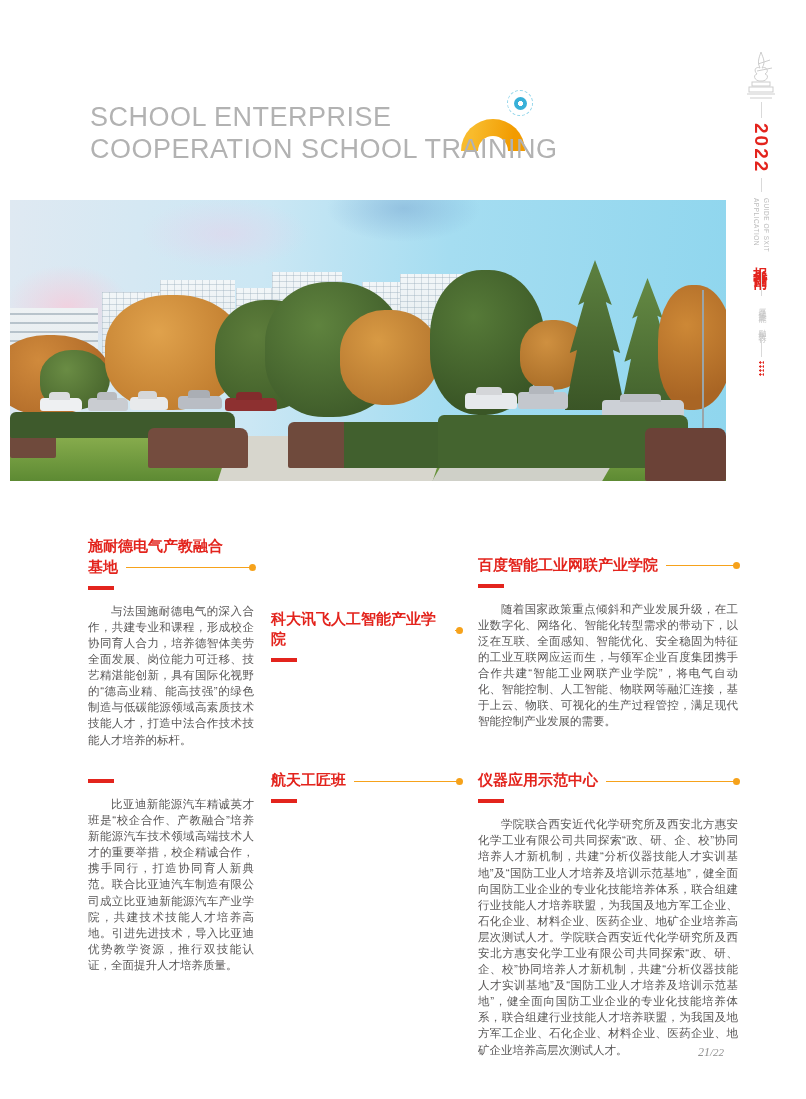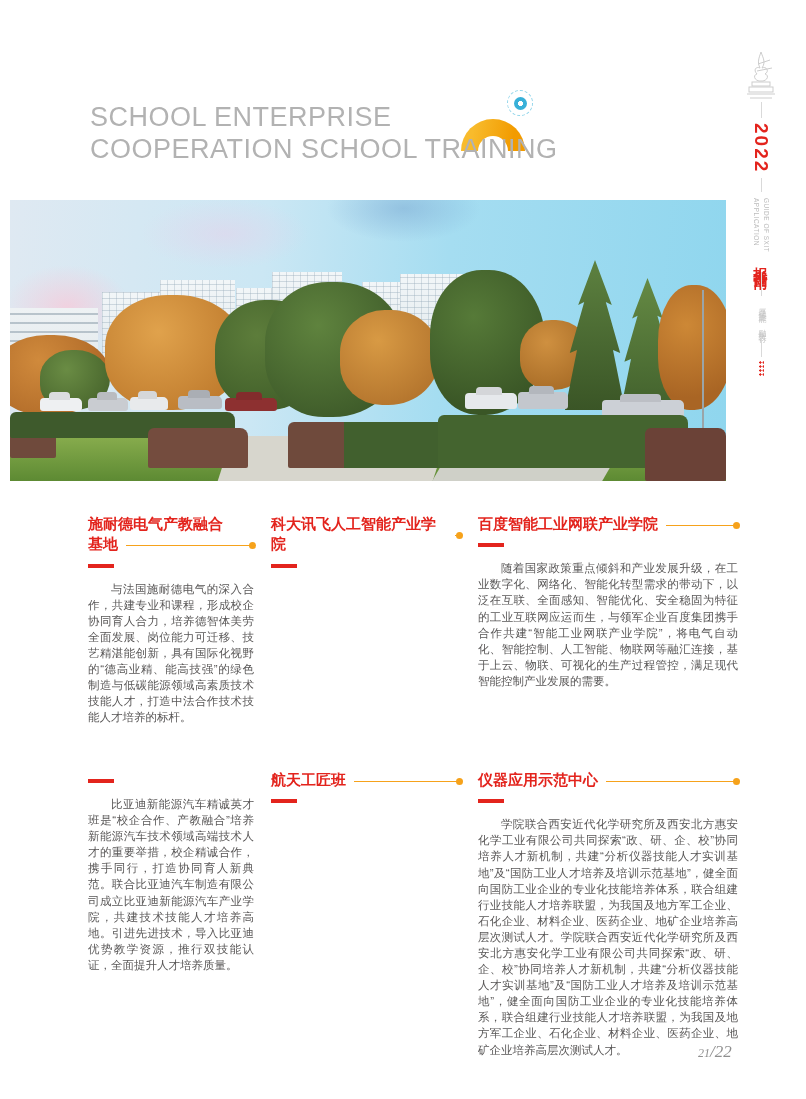--- a/index.html
+++ b/index.html
@@ -54,38 +54,38 @@
      border-radius:4px 4px 0 0;background:inherit;filter:brightness(.92);}
   .lawn{position:absolute;left:0;top:238px;width:716px;height:43px;
      background:linear-gradient(#86ab4c,#5d8a33);z-index:3;}
   .path{position:absolute;background:#d7d6cd;z-index:4;}
   .hedge{position:absolute;z-index:6;border-radius:6px 8px 2px 2px;}
   .pole{position:absolute;left:692px;top:90px;width:2px;height:140px;background:#9aa4a8;z-index:2;}
 
   
   .content{position:absolute;left:88px;top:514px;width:650px;z-index:3;}
   .crow{display:flex;justify-content:space-between;}
-  .crow1{height:256px;}
+  .crow1{height:256px;align-items:center;}
   .col-a{width:166px;}
   .col-b{width:190px;}
   .col-c{width:260px;}
   .sec-title{color:#e3241d;font-weight:700;font-size:15px;line-height:1.35;}
   .trow{display:flex;align-items:center;}
   .hline{flex:1 1 6px;min-width:6px;height:0;border-top:1px solid #f6a21b;margin-left:8px;
        position:relative;top:1px;}
   .hline::after{content:"";position:absolute;right:-2px;top:-4px;width:7px;height:7px;
        border-radius:50%;background:#f6a21b;}
   .red-dash{width:26px;height:4px;background:#e3241d;margin:9px 0 13px 0;}
   .body{font-size:11.5px;line-height:1.4;color:#595757;text-align:justify;text-indent:2em;margin:0;}
 
   
   .pageno{position:absolute;left:698px;top:1042px;color:#8f8f8f;
        font-family:"Liberation Serif",serif;font-style:italic;z-index:3;}
   .pageno .big{font-size:12px;}
-  .pageno .small{font-size:17px;}
+  .pageno .small{font-size:11px;}
 </style>
 </head>
 <body>
 
 <div class="page">
 
   <div class="header-title">
     <div>SCHOOL ENTERPRISE</div>
     <div>COOPERATION SCHOOL TRAINING</div>
   </div>

